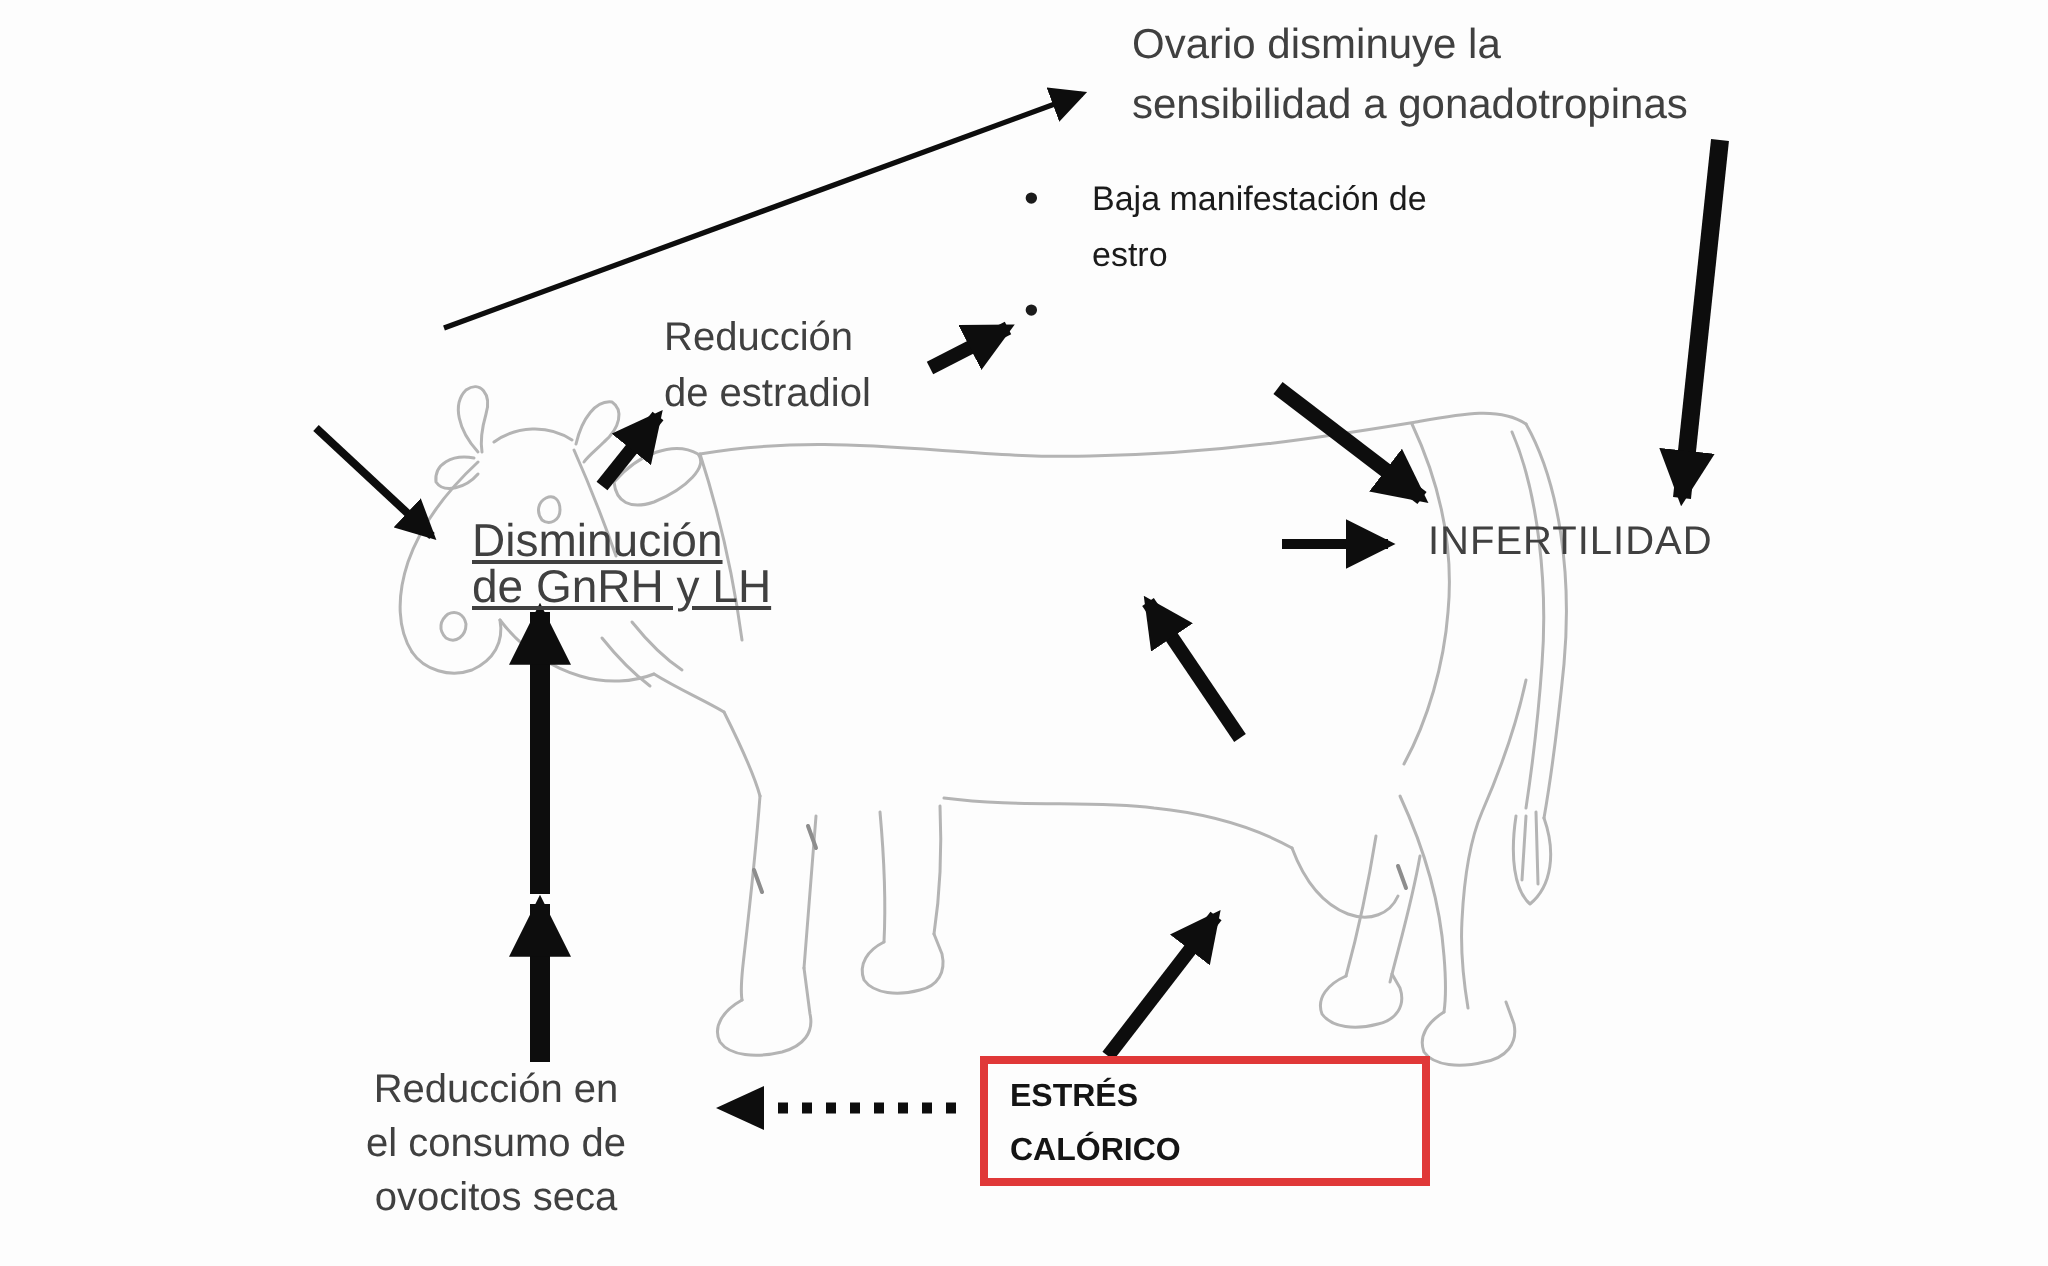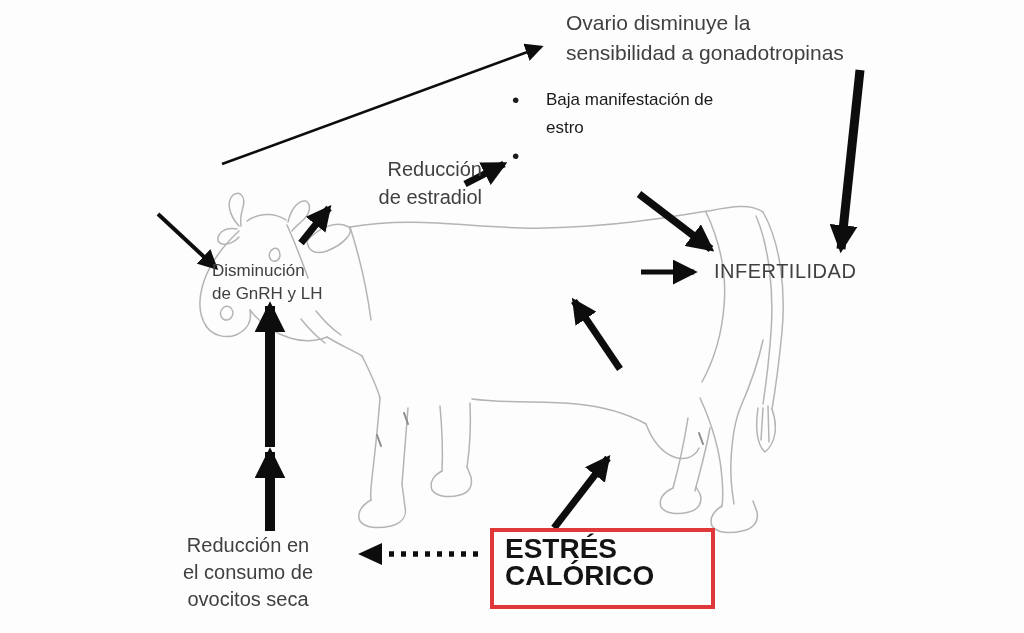--- a/index.html
+++ b/index.html
@@ -30,33 +30,33 @@
   .bullet-row{display:flex;align-items:flex-start;}
   .bullet-dot{
     width:34px;flex:0 0 34px;
     font-size:21px;line-height:28px;
   }
   .bullet-text{
     white-space:pre-line;
     font-size:17px;line-height:28px;
   }
   .elevacion{left:92px;top:150px;width:120px;line-height:28px;}
-  .reduccion-estradiol{left:342px;top:155px;width:140px;line-height:28px;text-align:right;}
-  .disminucion{left:212px;top:259px;width:160px;font-size:17px;line-height:23px;}
+  .reduccion-estradiol{left:332px;top:155px;width:140px;line-height:28px;}
+  .disminucion{left:236px;top:259px;width:160px;font-size:23px;line-height:23px;text-decoration:underline;}
   .perdida{left:430px;top:260px;width:220px;}
   .infertilidad{left:714px;top:258px;width:180px;font-size:20px;letter-spacing:0.5px;}
   .entorno{left:562px;top:372px;width:166px;line-height:30px;}
   .reduccion-consumo{left:172px;top:532px;width:152px;line-height:27px;}
   .estres-box{
     position:absolute;left:490px;top:528px;
     width:206px;height:54px;
     border:4px solid #e03838;
     background:#fdfdfd;
-    padding:3px 0 16px 11px;
-    font-size:28px;line-height:27px;
+    padding:3px 0 0 11px;
+    font-size:16px;line-height:27px;
     font-weight:bold;
     white-space:pre-line;
     color:#141414;
   }
 </style>
 </head>
 <body>
 
 <div id="stage">
 

